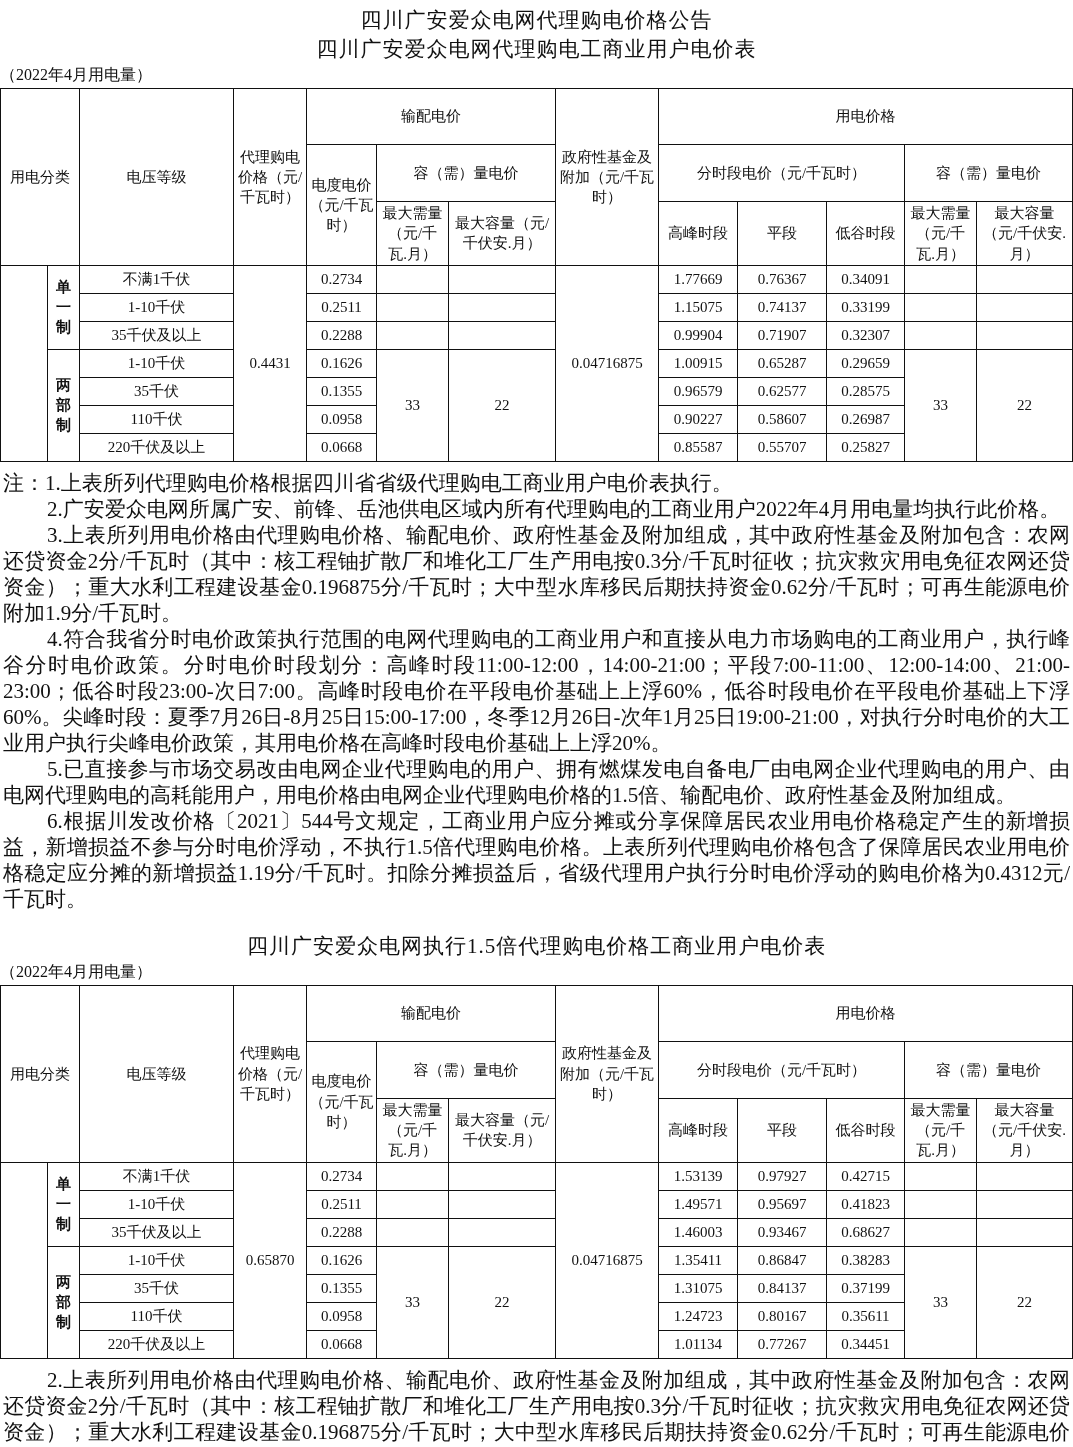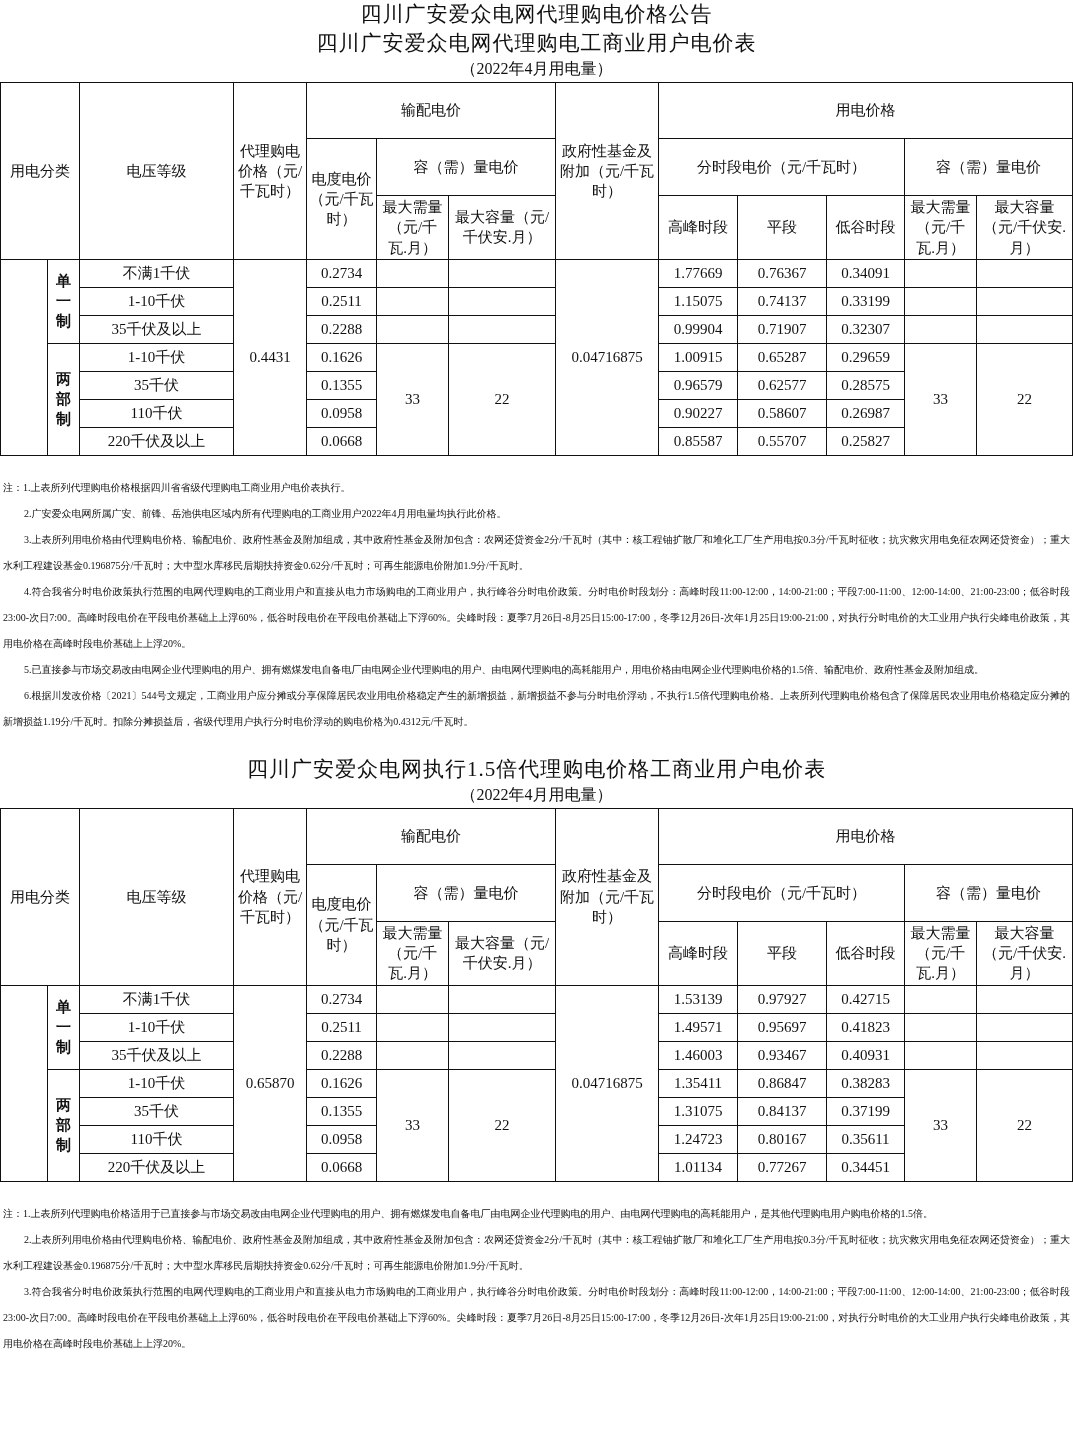--- a/index.html
+++ b/index.html
@@ -6,23 +6,23 @@
   body {
     width: 1073px;
     font-family: "Liberation Serif", "DejaVu Serif", serif;
   }
   .doc-title {
     text-align: center;
     font-size: 21px;
     line-height: 29px;
     letter-spacing: 1px;
   }
-  .first-title { padding-top: 0; }
+  .first-title { padding-top: 6px; }
   .doc-subtitle {
-    text-align: center;
+    text-align: left;
     font-size: 16px;
     line-height: 21px;
     padding-bottom: 3px;
   }
   table.price-table {
     border-collapse: collapse;
     table-layout: fixed;
     width: 1073px;
     font-size: 15px;
   }
@@ -36,23 +36,23 @@
     overflow: hidden;
     word-break: break-all;
   }
   tr.h-a { height: 56px; }
   tr.h-b { height: 57px; }
   tr.h-c { height: 57px; }
   tr.d-row { height: 28px; }
   .v1 { display: inline-block; width: 1.1em; word-break: break-all; font-weight: bold; }
   .v2 { display: inline-block; width: 2.15em; word-break: break-all; margin-left: 46px; }
   .notes {
-    font-size: 10px;
+    font-size: 21px;
     line-height: 26px;
-    margin: 19px 3px 0 3px;
+    margin: 8px 3px 0 3px;
   }
   .note {
     margin: 0;
     text-align: justify;
     text-indent: 2.1em;
   }
   .note.no-indent { text-indent: 0; }
   .t2-title { margin-top: 20px; }
 </style>
 </head>
@@ -259,21 +259,21 @@
         <td></td>
         <td></td>
       </tr>
       <tr class="d-row">
         <td>35千伏及以上</td>
         <td>0.2288</td>
         <td></td>
         <td></td>
         <td>1.46003</td>
         <td>0.93467</td>
-        <td>0.40931</td>
+        <td>0.68627</td>
         <td></td>
         <td></td>
       </tr>
       <tr class="d-row">
         <td rowspan="4"><span class="v1">两部制</span></td>
         <td>1-10千伏</td>
         <td>0.1626</td>
         <td rowspan="4">33</td>
         <td rowspan="4">22</td>
         <td>1.35411</td>
@@ -300,19 +300,18 @@
         <td>220千伏及以上</td>
         <td>0.0668</td>
         <td>1.01134</td>
         <td>0.77267</td>
         <td>0.34451</td>
       </tr>
     </tbody>
   </table>
 
   <div class="notes">
-    <p class="note no-indent">注：1.上表所列代理购电价格适用于已直接参与市场交易改由电网企业代理购电的用户、拥有燃煤发电自备电厂由电网企业代理购电的用户、由电网代理购电的高耗能用户，是其他代理购电用户购电价格的1.5倍。</p>
     <p class="note">2.上表所列用电价格由代理购电价格、输配电价、政府性基金及附加组成，其中政府性基金及附加包含：农网还贷资金2分/千瓦时（其中：核工程铀扩散厂和堆化工厂生产用电按0.3分/千瓦时征收；抗灾救灾用电免征农网还贷资金）；重大水利工程建设基金0.196875分/千瓦时；大中型水库移民后期扶持资金0.62分/千瓦时；可再生能源电价附加1.9分/千瓦时。</p>
     <p class="note">3.符合我省分时电价政策执行范围的电网代理购电的工商业用户和直接从电力市场购电的工商业用户，执行峰谷分时电价政策。分时电价时段划分：高峰时段11:00-12:00，14:00-21:00；平段7:00-11:00、12:00-14:00、21:00-23:00；低谷时段23:00-次日7:00。高峰时段电价在平段电价基础上上浮60%，低谷时段电价在平段电价基础上下浮60%。尖峰时段：夏季7月26日-8月25日15:00-17:00，冬季12月26日-次年1月25日19:00-21:00，对执行分时电价的大工业用户执行尖峰电价政策，其用电价格在高峰时段电价基础上上浮20%。</p>
 
   </div>
 
 </div>
 
 </body></html>

